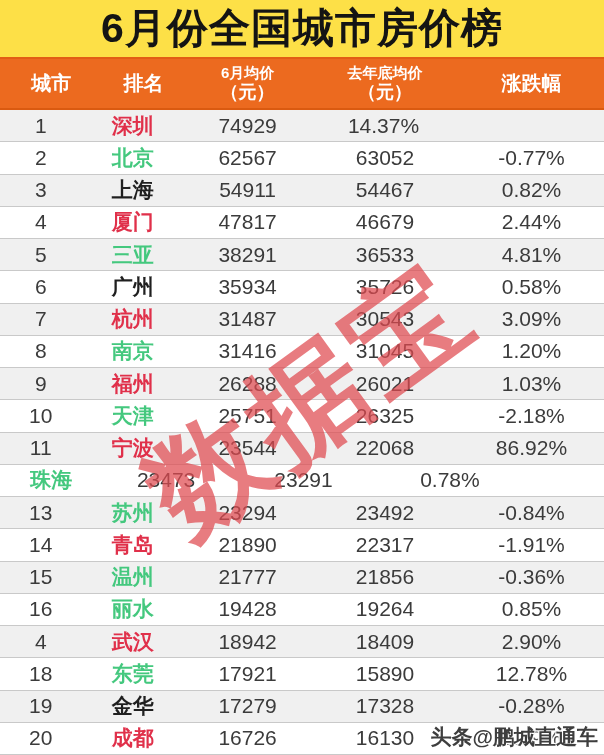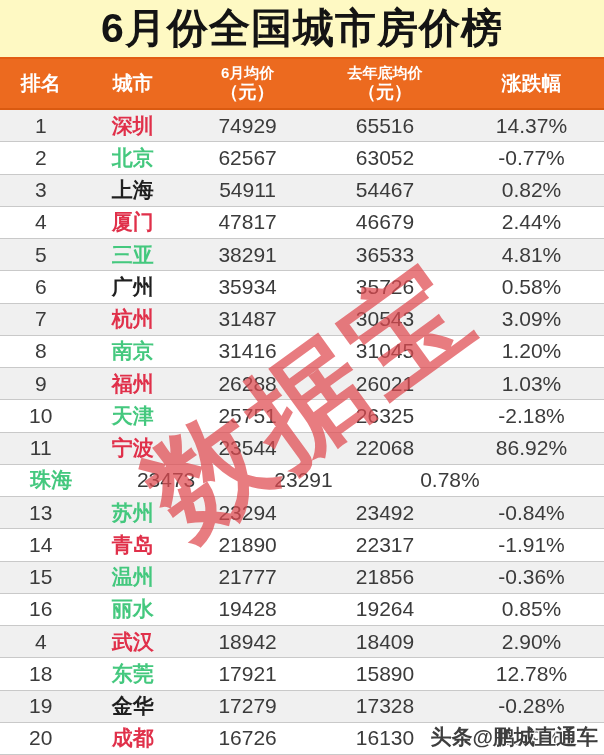--- a/index.html
+++ b/index.html
@@ -2,21 +2,21 @@
 <html><head>
 <meta charset="utf-8">
 <style>
   html, body { margin: 0; padding: 0; background: #ffffff; }
   * { box-sizing: border-box; }
   .page {
     position: relative;
     width: 604px;
     height: 755px;
     margin: 0 auto;
-    background: #fef9c3;
+    background: #fde047;
     overflow: hidden;
     font-family: "Liberation Sans", "DejaVu Sans", sans-serif;
   }
   .title-bar {
     height: 57px;
     display: flex;
     align-items: center;
     justify-content: center;
   }
   .title-bar .title-text {
@@ -102,45 +102,44 @@
 </head>
 <body>
 
 <div class="page">
 
   <div class="title-bar">
     <span class="title-text">6月份全国城市房价榜</span>
   </div>
 
   <div class="thead" style="background: rgb(236, 106, 31); color: rgb(255, 255, 255);">
+    <div class="th c1">
+      <span class="h-line1">城市</span>
+    </div>
     <div class="th c0">
       <span class="h-line1">排名</span>
-    </div>
-    <div class="th c1">
-      <span class="h-line1">城市</span>
     </div>
     <div class="th c2 two-line">
       <span class="h-line1">6月均价</span>
       <span class="h-line2">（元）</span>
     </div>
     <div class="th c3 two-line">
       <span class="h-line1">去年底均价</span>
       <span class="h-line2">（元）</span>
     </div>
     <div class="th c4">
       <span class="h-line1">涨跌幅</span>
     </div>
   </div>
 
   <div class="tbody">
       <div class="tr odd">
         <div class="td c0" style="color: rgb(59, 59, 59);">1</div>
         <div class="td c1 city-cell" style="color: rgb(224, 48, 74);">深圳</div>
         <div class="td c2" style="color: rgb(59, 59, 59);">74929</div>
-        <div class="td c3" style="color: rgb(59, 59, 59);">65516</div>
         <div class="td c4" style="color: rgb(59, 59, 59);">14.37%</div>
       </div>
       <div class="tr even">
         <div class="td c0" style="color: rgb(59, 59, 59);">2</div>
         <div class="td c1 city-cell" style="color: rgb(68, 200, 126);">北京</div>
         <div class="td c2" style="color: rgb(59, 59, 59);">62567</div>
         <div class="td c3" style="color: rgb(59, 59, 59);">63052</div>
         <div class="td c4" style="color: rgb(59, 59, 59);">-0.77%</div>
       </div>
       <div class="tr odd">

